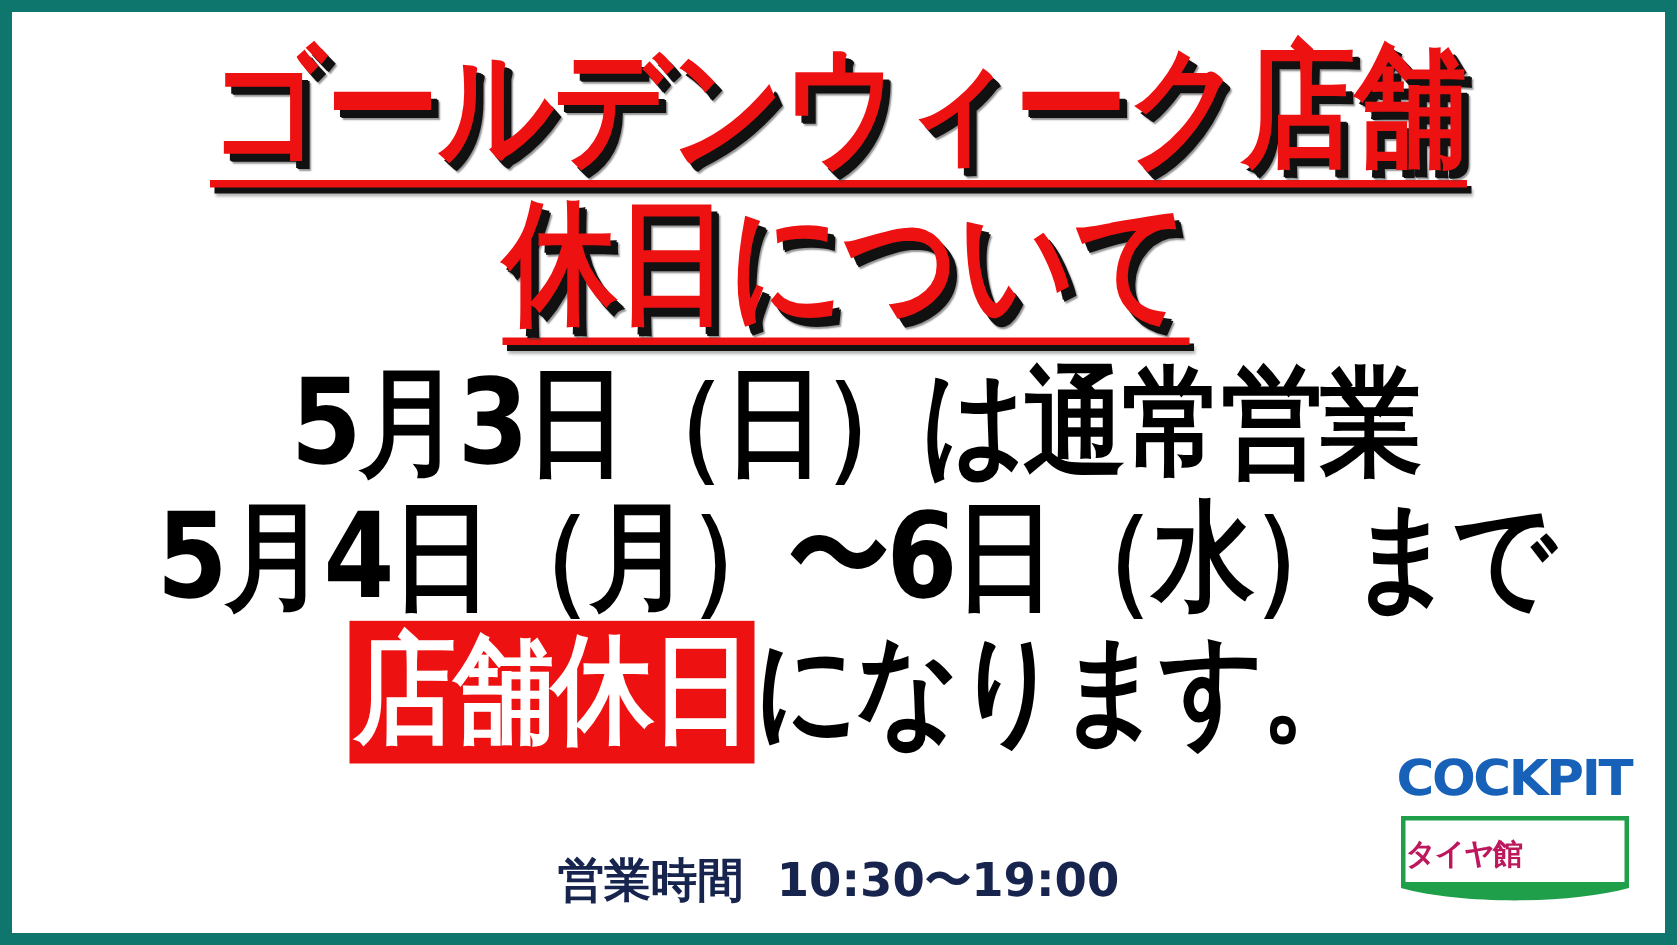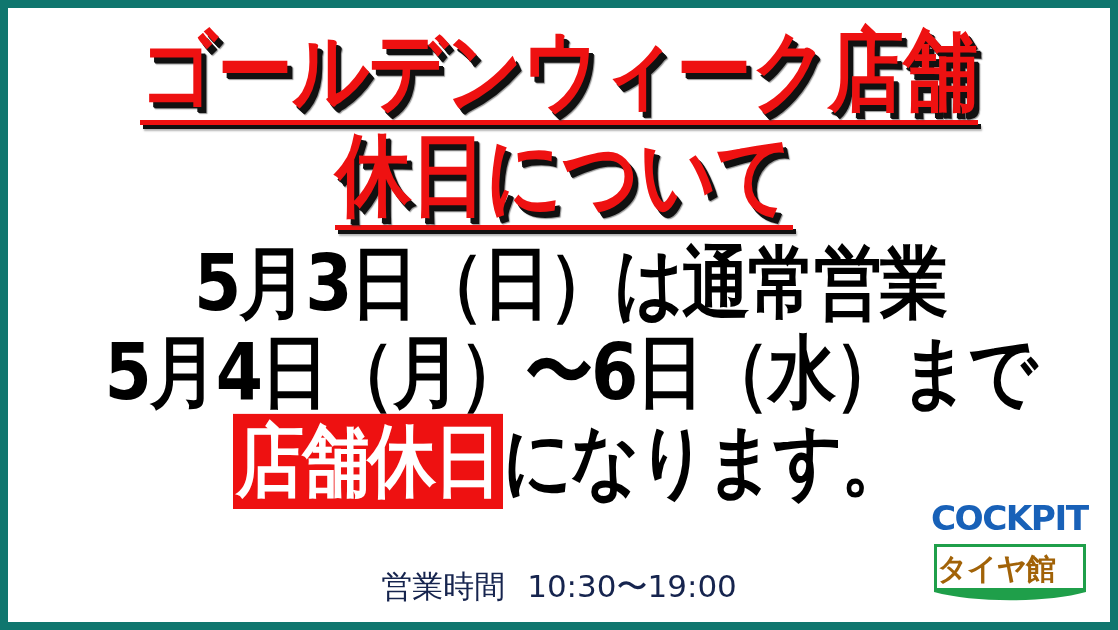--- a/index.html
+++ b/index.html
@@ -88,21 +88,21 @@
   }
 
   
   .hours {
     position: absolute;
     left: 0;
     right: 0;
     top: 558px;
     text-align: center;
     font-family: "DejaVu Sans", "Liberation Sans", sans-serif;
-    font-weight: 400;
+    font-weight: 700;
     font-size: 31px;
     letter-spacing: 0px;
     color: #16244e;
     white-space: nowrap;
   }
   .hours .gap { display: inline-block; width: 22px; }
 
   
   .logo {
     position: absolute;
@@ -125,23 +125,23 @@
     margin-top: 9px;
     border: 3px solid #1f9f4a;
     border-bottom: none;
     height: 47px;
     box-sizing: border-box;
     overflow: visible;
   }
   .logo-box-inner {
     font-family: "DejaVu Sans", "Liberation Sans", sans-serif;
     font-weight: 700;
-    font-size: 30px;
+    font-size: 20px;
     letter-spacing: -1px;
-    color: #a16207;
+    color: #be185d;
     line-height: 44px;
     white-space: nowrap;
   }
   .logo-swoosh {
     position: absolute;
     left: -3px;
     right: -3px;
     bottom: -13px;
     height: 16px;
   }

